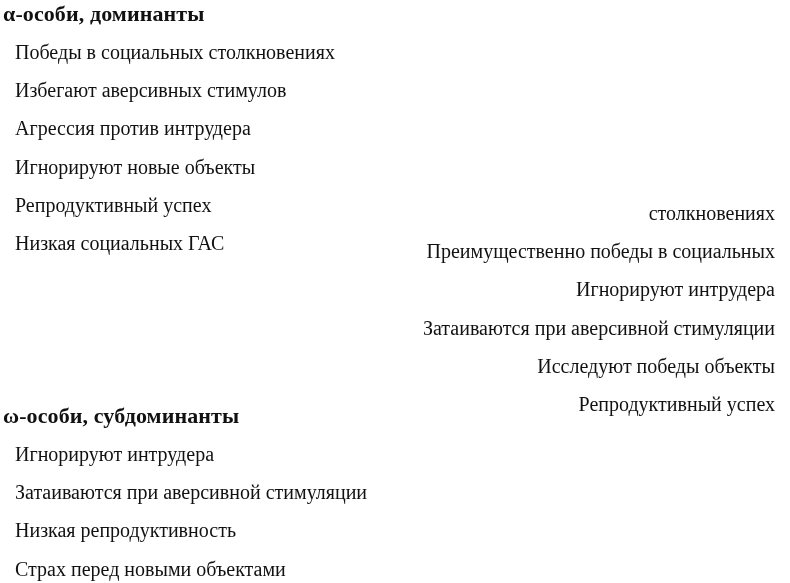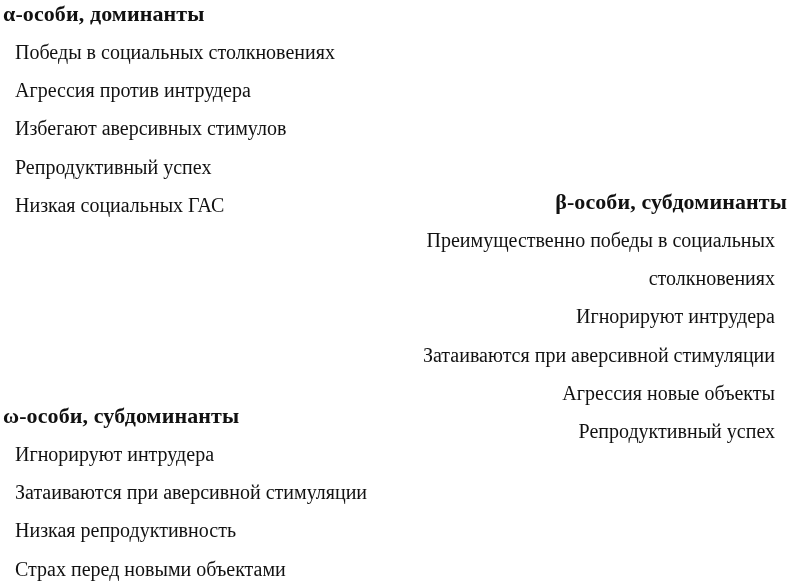--- a/index.html
+++ b/index.html
@@ -51,33 +51,33 @@
     #sec-omega { top: 402px; }
   </style>
 </head>
 <body>
 
 <div class="page">
 
   <section class="section left" id="sec-alpha">
     <h2 class="heading">α-особи, доминанты</h2>
     <p class="item">Победы в социальных столкновениях</p>
+    <p class="item">Избегают аверсивных стимулов</p>
     <p class="item">Агрессия против интрудера</p>
-    <p class="item">Избегают аверсивных стимулов</p>
+    <p class="item">Игнорируют новые объекты</p>
     <p class="item">Репродуктивный успех</p>
     <p class="item">Низкая социальных ГАС</p>
   </section>
 
   <section class="section right" id="sec-beta">
-    <h2 class="heading">β-особи, субдоминанты</h2>
+    <p class="item">столкновениях</p>
     <p class="item">Преимущественно победы в социальных</p>
-    <p class="item">столкновениях</p>
     <p class="item">Игнорируют интрудера</p>
     <p class="item">Затаиваются при аверсивной стимуляции</p>
-    <p class="item">Агрессия новые объекты</p>
+    <p class="item">Исследуют победы объекты</p>
     <p class="item">Репродуктивный успех</p>
   </section>
 
   <section class="section left" id="sec-omega">
     <h2 class="heading">ω-особи, субдоминанты</h2>
     <p class="item">Игнорируют интрудера</p>
     <p class="item">Затаиваются при аверсивной стимуляции</p>
     <p class="item">Низкая репродуктивность</p>
     <p class="item">Страх перед новыми объектами</p>
     <p class="item">Высокая активность ГАС</p>

